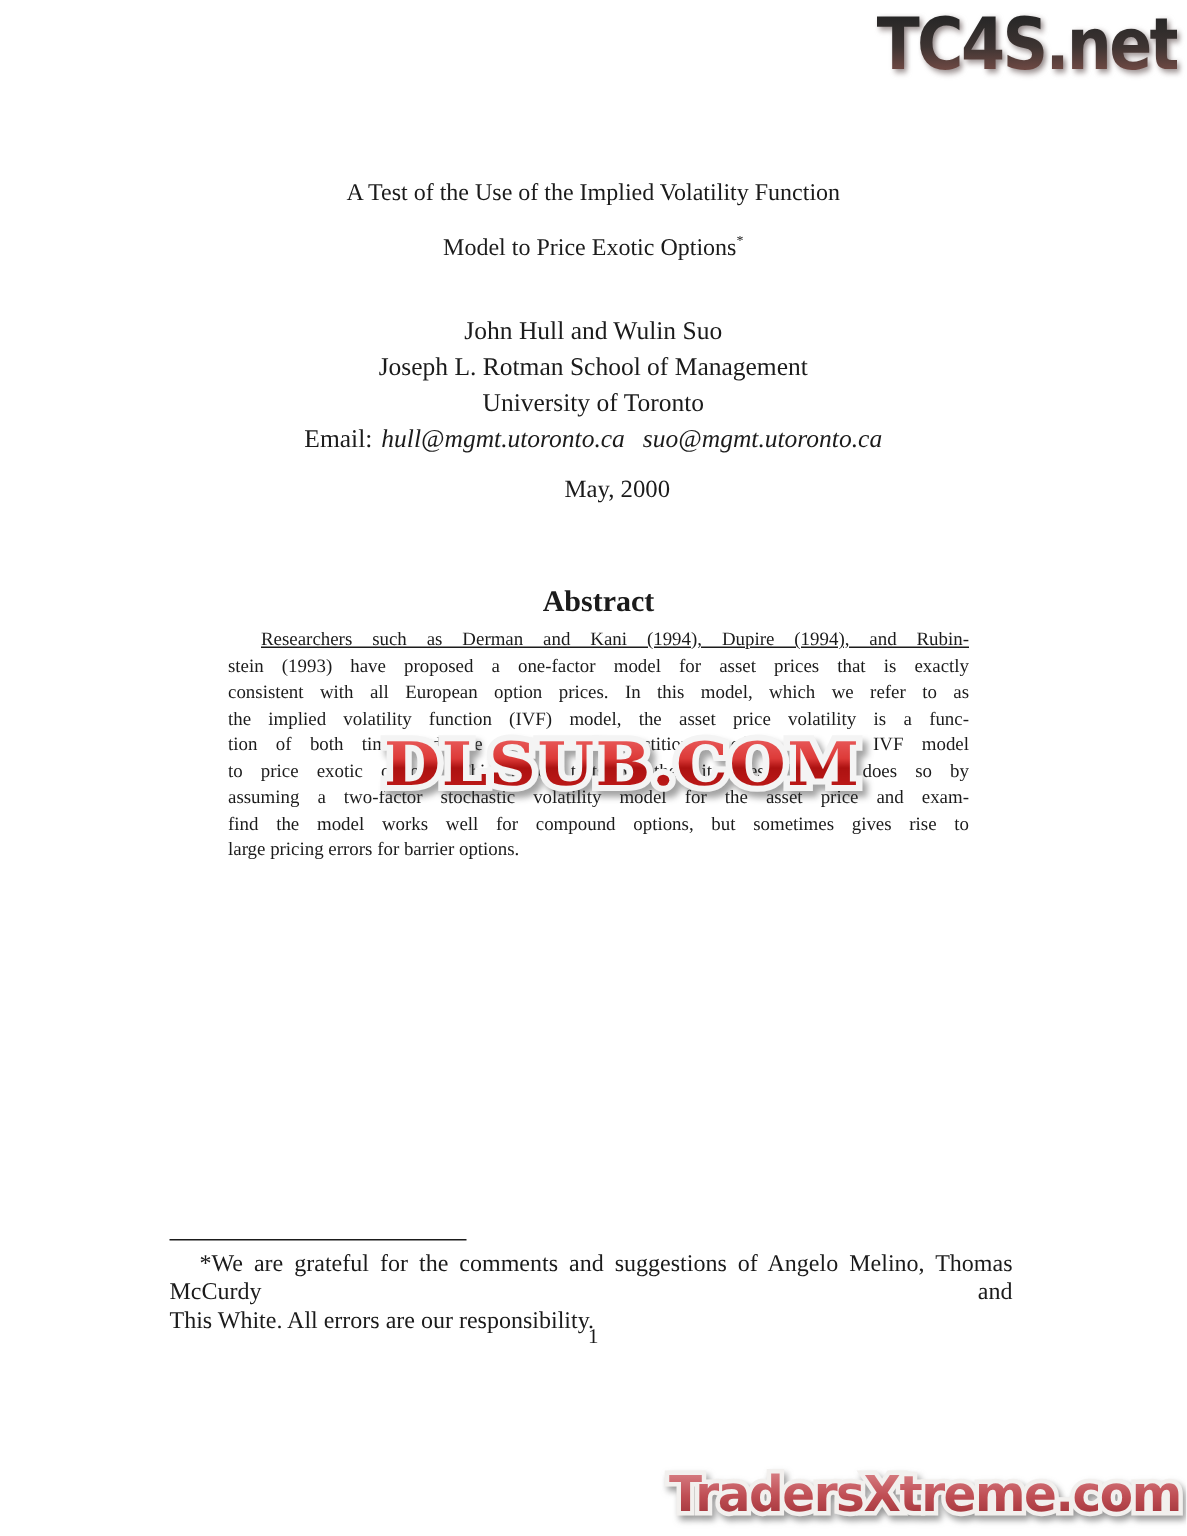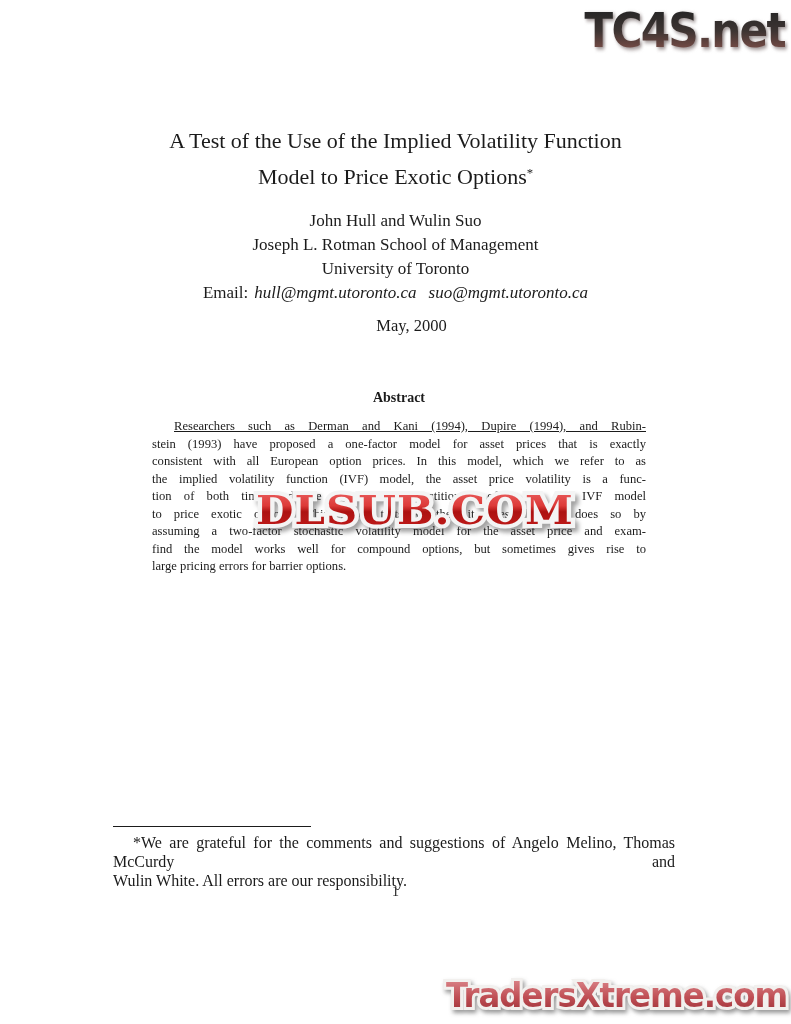--- a/index.html
+++ b/index.html
@@ -53,35 +53,35 @@
   }
   .wm-traders .back { -webkit-text-stroke:6px #f2f0ee; }
   .wm-traders .front {
     color:#b5444b;
     background:linear-gradient(180deg,#d98287 10%,#bf4e54 55%,#9e3238 95%);
     -webkit-background-clip:text; background-clip:text;
     -webkit-text-fill-color:transparent;
   }
 
   
-  .title-block { position:absolute; top:124px; left:0; width:791px; text-align:center;
-                 font-size:22px; line-height:33px; }
+  .title-block { position:absolute; top:112px; left:0; width:791px; text-align:center;
+                 font-size:16px; line-height:33px; }
   .title-block sup { font-size:58%; vertical-align:7px; }
 
   .authors-block { position:absolute; top:209px; left:0; width:791px; text-align:center;
                    font-size:17px; line-height:24px; }
   .authors-block .email-line .addr { font-style:italic; }
   .authors-block .email-line .addr + .addr { margin-left:12px; }
   .authors-block .email-line .label { margin-right:6px; }
 
   .date-line { position:absolute; top:316px; left:16px; width:791px; text-align:center;
                font-size:16.5px; }
 
   .abstract-head { position:absolute; top:390px; left:152px; width:494px; text-align:center;
-                   font-size:14px; font-weight:bold; }
+                   font-size:20px; font-weight:bold; }
   .abstract-body { position:absolute; top:418px; left:152px; width:494px;
                    font-size:12.6px; line-height:17.5px; }
   .abstract-body .jline:first-child { text-indent:22px;text-decoration:underline; }
 
   .jline { text-align:justify; text-align-last:justify; }
   .jline.last { text-align-last:left; }
 
   .footnote-rule { position:absolute; top:826px; left:113px; width:198px;
                    border-top:1.5px solid #1b1b1b; }
   .footnote-block { position:absolute; top:833px; left:113px; width:562px;
@@ -132,21 +132,21 @@
 
   <div class="wm wm-dlsub">
     <span class="back">DLSUB.COM</span>
     <span class="front">DLSUB.COM</span>
   </div>
 
   <div class="footnote-rule"></div>
 
   <div class="footnote-block">
       <div class="jline">*We are grateful for the comments and suggestions of Angelo Melino, Thomas McCurdy and</div>
-      <div class="jline last">Wulin White. All errors are our responsibility.</div>
+      <div class="jline last">This White. All errors are our responsibility.</div>
     </div>
 
   <div class="page-number">1</div>
 
   <div class="wm wm-traders">
     <span class="back">TradersXtreme.com</span>
     <span class="front">TradersXtreme.com</span>
   </div>
 
 </div>

